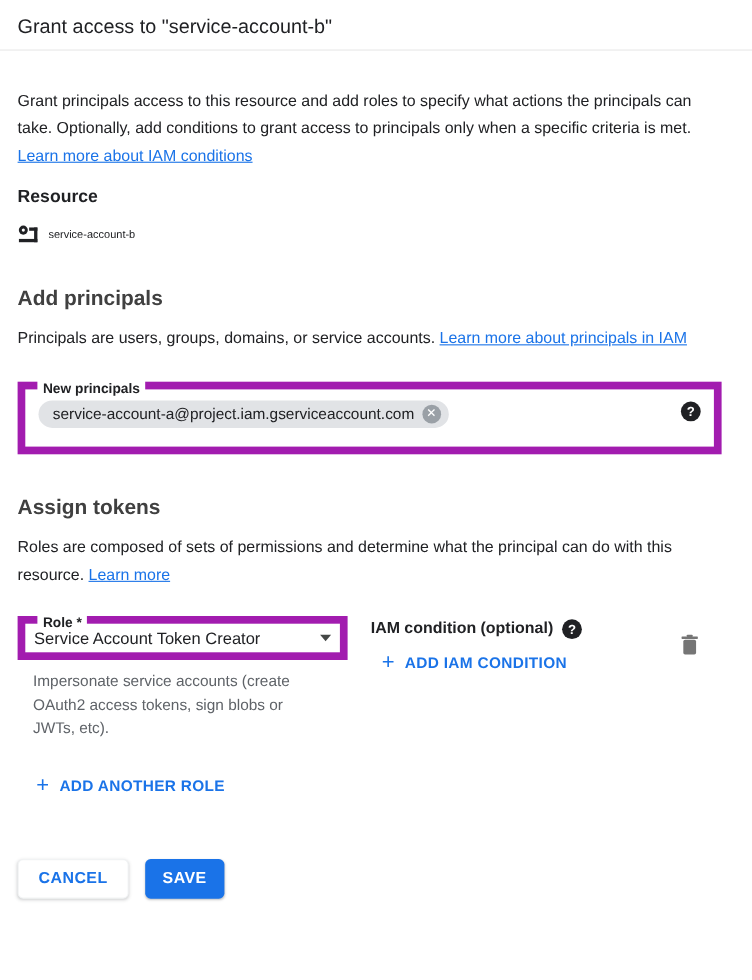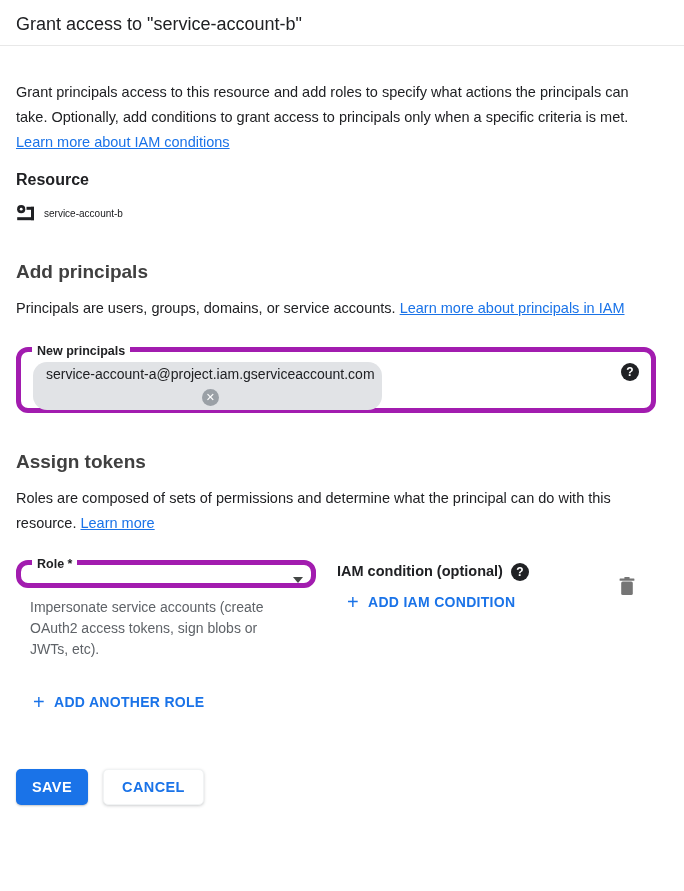--- a/index.html
+++ b/index.html
@@ -60,22 +60,22 @@
     margin-top: 15px;
     display: flex;
     align-items: center;
     gap: 9px;
     font-size: 10px;
   }
   .resource-row svg { display: block; }
   
   .outlined-field {
     position: relative;
-    border: 5px solid #a21caf;
-    border-radius: 12px;
+    border: 7px solid #a21caf;
+    border-radius: 0;
     background: #fff;
   }
   .field-label {
     position: absolute;
     top: -8px;
     left: 11px;
     background: #fff;
     padding: 0 5px;
     font-size: 12.5px;
     font-weight: 700;
@@ -85,29 +85,27 @@
   }
   .principals-field {
     margin-top: 26px;
     height: 66px;
     padding: 10px 12px 0 12px;
     display: flex;
     align-items: flex-start;
   }
   .chip {
     display: inline-flex;
-    align-items: center;
     gap: 7px;
     background: #e1e3e6;
     border-radius: 14px;
     padding: 4px 7px 4px 13px;
     font-size: 14px;
     color: #202124;
     max-width: 560px;
-    flex-direction: column;
   }
   .chip-close {
     width: 17px; height: 17px;
     border-radius: 50%;
     background: #9aa0a6;
     color: #ffffff;
     font-size: 11px;
     line-height: 17px;
     text-align: center;
     cursor: pointer;
@@ -128,23 +126,23 @@
   }
   .principals-help { margin-left: auto; margin-top: 1px; }
   
   .roles-row {
     margin-top: 24px;
     display: flex;
     align-items: flex-start;
   }
   .role-col { width: 300px; flex: 0 0 auto; }
   .role-select {
-    height: 28px;
-    display: flex;
-    align-items: flex-end;
+    height: 40px;
+    display: flex;
+    align-items: center;
     padding: 0 8px;
     cursor: pointer;
   }
   .role-value { font-size: 15px; color: #202124; }
   .dropdown-arrow {
     margin-left: auto;
     width: 0; height: 0;
     border-left: 5px solid transparent;
     border-right: 5px solid transparent;
     border-top: 6px solid #444746;
@@ -261,20 +259,21 @@
   <h2 class="section-heading">Assign tokens</h2>
   <p class="section-desc">
     <span>Roles are composed of sets of permissions and determine what the principal can do with this resource. </span><a class="link">Learn more</a>
   </p>
 
   <div class="roles-row">
 
     <div class="role-col">
       <div class="outlined-field role-select">
         <span class="field-label">Role *</span>
+        <span class="role-value">Service Account Token Creator</span>
         <span class="dropdown-arrow"></span>
       </div>
       <p class="role-helper">Impersonate service accounts (create OAuth2 access tokens, sign blobs or JWTs, etc).</p>
     </div>
 
     <div class="condition-col">
       <div class="condition-label-row">
         <span class="condition-label">IAM condition (optional)</span>
         <span class="help-dot">?</span>
       </div>
@@ -297,15 +296,15 @@
   </div>
 
   <button class="text-button add-role-btn">
     <span class="plus-glyph">+</span>
     <span>ADD ANOTHER ROLE</span>
   </button>
 
 </main>
 
 <footer class="actions">
+  <button class="btn btn-secondary">CANCEL</button>
   <button class="btn btn-primary">SAVE</button>
-  <button class="btn btn-secondary">CANCEL</button>
 </footer>
 
 </body></html>

